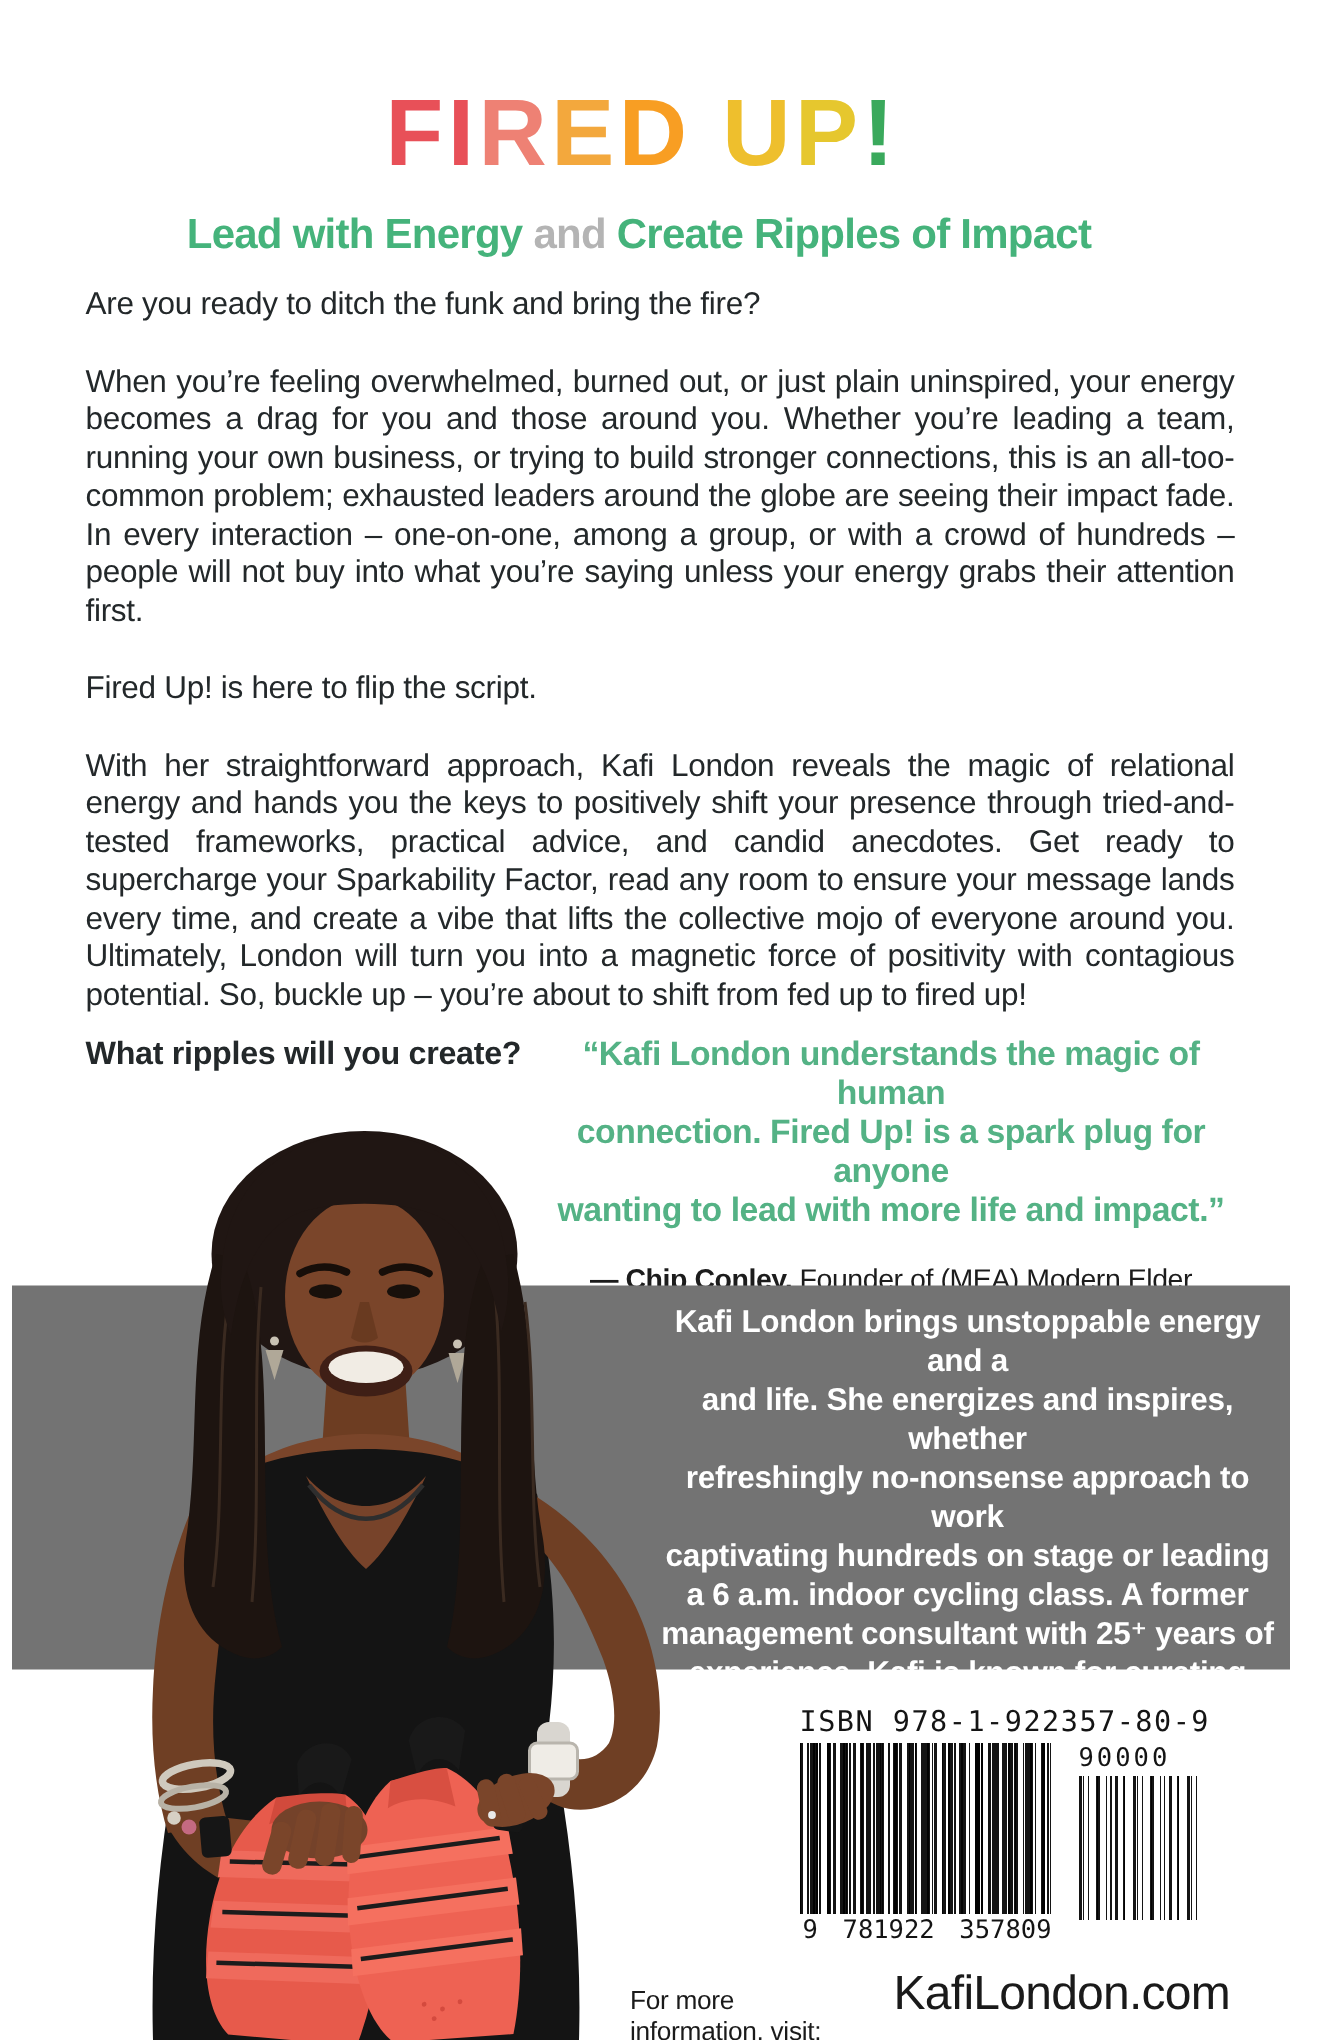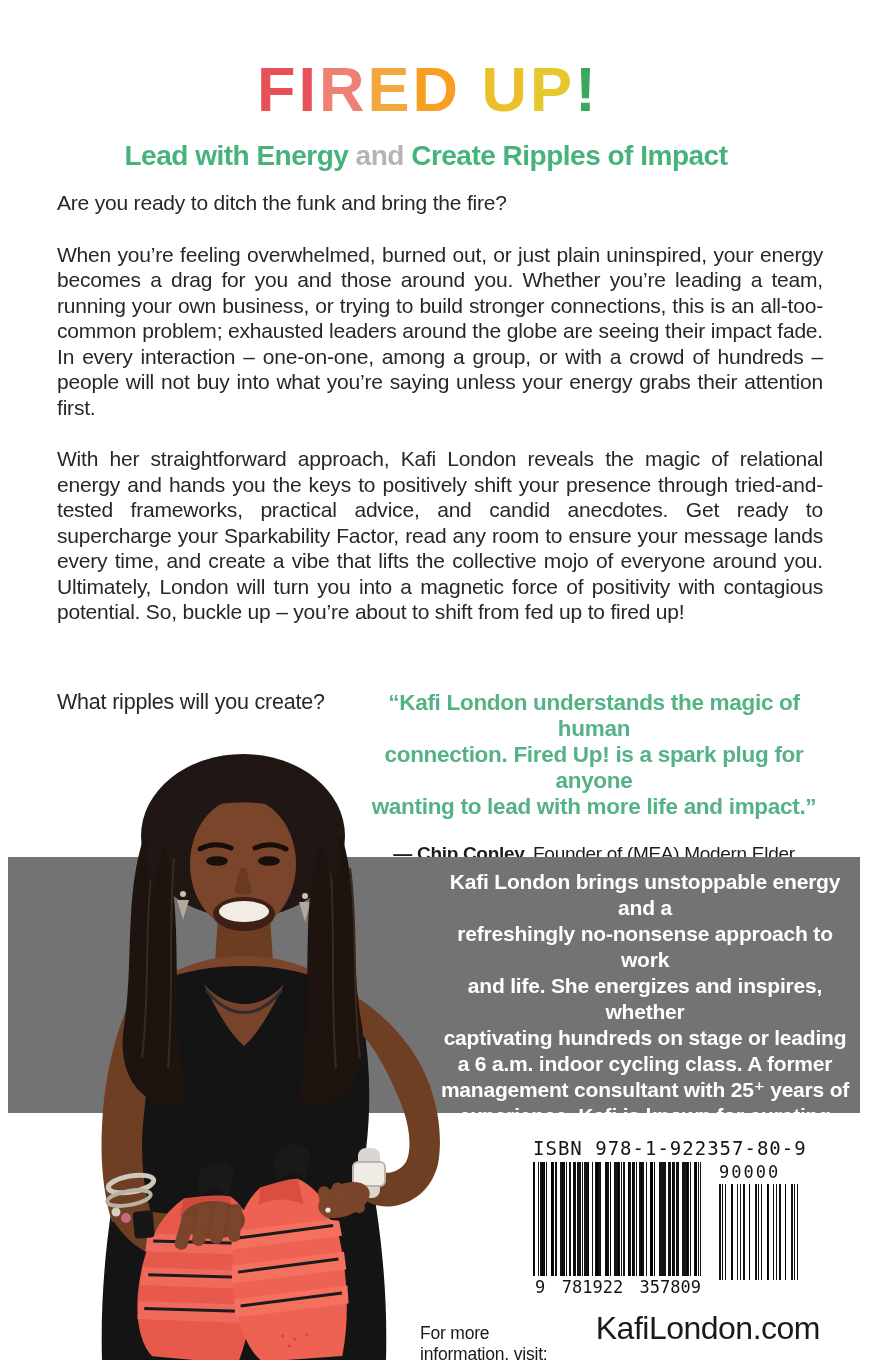--- a/index.html
+++ b/index.html
@@ -25,21 +25,21 @@
   
   .body-copy{
     position:absolute; left:57px; top:190px; width:766px;
     font-size:21px; line-height:25.5px; letter-spacing:-0.2px;
   }
   .body-copy p{margin:0 0 26px 0; text-align:justify;}
   .body-copy p:last-child{margin-bottom:0;}
   .bottom-row{
     position:absolute; left:57px; top:690px; width:766px; display:flex;
   }
-  .question{flex:0 0 308px; font-size:21.5px; letter-spacing:-0.2px;}
+  .question{flex:0 0 308px; font-size:21.5px; letter-spacing:-0.2px;font-weight:bold;}
   .quote-col{flex:1;}
   .quote{
     text-align:center; color:#54b285; font-weight:700;
     font-size:22.5px; line-height:26px; letter-spacing:-0.3px;
   }
   .attribution{
     margin-top:20px; text-align:center; color:#1c1c1c;
     font-size:19px; line-height:27px; letter-spacing:-0.3px;
   }
   .attribution .bold{font-weight:700;}
@@ -98,20 +98,21 @@
 
   <div class="subtitle">
     <span class="green">Lead with Energy</span>
     <span class="gray">and</span>
     <span class="green">Create Ripples of Impact</span>
   </div>
 
   <div class="body-copy">
       <p>Are you ready to ditch the funk and bring the fire?</p>
       <p>When you’re feeling overwhelmed, burned out, or just plain uninspired, your energy becomes a drag for you and those around you. Whether you’re leading a team, running your own business, or trying to build stronger connections, this is an all-too-common problem; exhausted leaders around the globe are seeing their impact fade. In every interaction – one-on-one, among a group, or with a crowd of hundreds – people will not buy into what you’re saying unless your energy grabs their attention first.</p>
+      <p>Fired Up! is here to flip the script.</p>
       <p>With her straightforward approach, Kafi London reveals the magic of relational energy and hands you the keys to positively shift your presence through tried-and-tested frameworks, practical advice, and candid anecdotes. Get ready to supercharge your Sparkability Factor, read any room to ensure your message lands every time, and create a vibe that lifts the collective mojo of everyone around you. Ultimately, London will turn you into a magnetic force of positivity with contagious potential. So, buckle up – you’re about to shift from fed up to fired up!</p>
     </div>
 
   <div class="bottom-row">
     <div class="question">What ripples will you create?</div>
     <div class="quote-col">
       <div class="quote">
           <div>“Kafi London understands the magic of human</div>
           <div>connection. Fired Up! is a spark plug for anyone</div>
           <div>wanting to lead with more life and impact.”</div>
@@ -121,22 +122,22 @@
           <span class="bold">— Chip Conley,</span><span> Founder of (MEA) Modern Elder Academy</span>
         </div>
         <div>and NY Times Best Selling Author</div>
       </div>
     </div>
   </div>
 
   <div class="green-band">
     <div class="bio">
         <div>Kafi London brings unstoppable energy and a</div>
+        <div>and life. She energizes and inspires, whether</div>
         <div>refreshingly no-nonsense approach to work</div>
-        <div>and life. She energizes and inspires, whether</div>
         <div>captivating hundreds on stage or leading</div>
         <div>a 6 a.m. indoor cycling class. A former</div>
         <div>management consultant with 25⁺ years of</div>
         <div>experience, Kafi is known for curating</div>
         <div>dynamic experiences that bring to</div>
         <div>life the art of leading with energy.</div>
       </div>
   </div>
 
   <svg class="photo" viewBox="0 0 452 612" aria-hidden="true">

